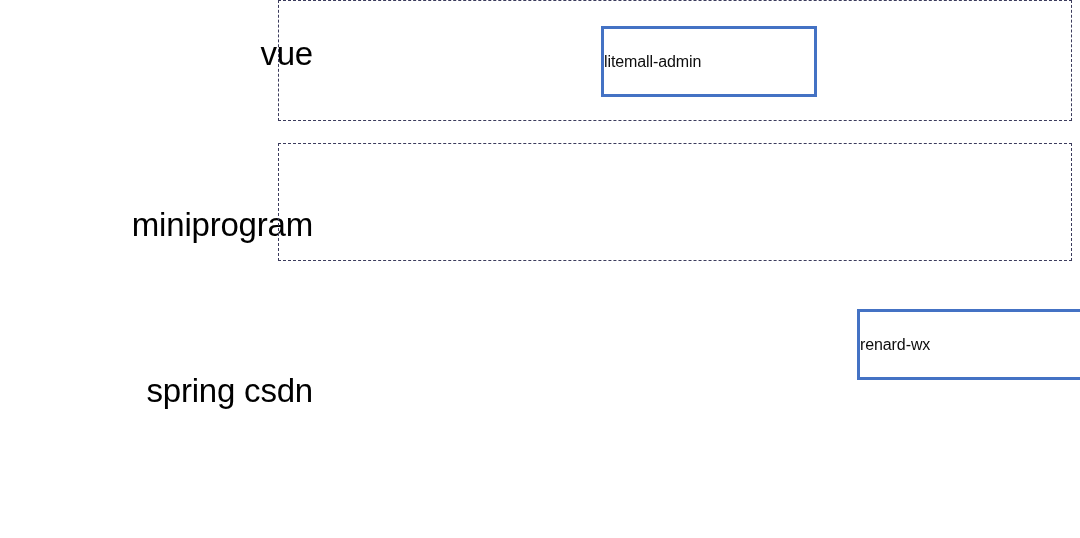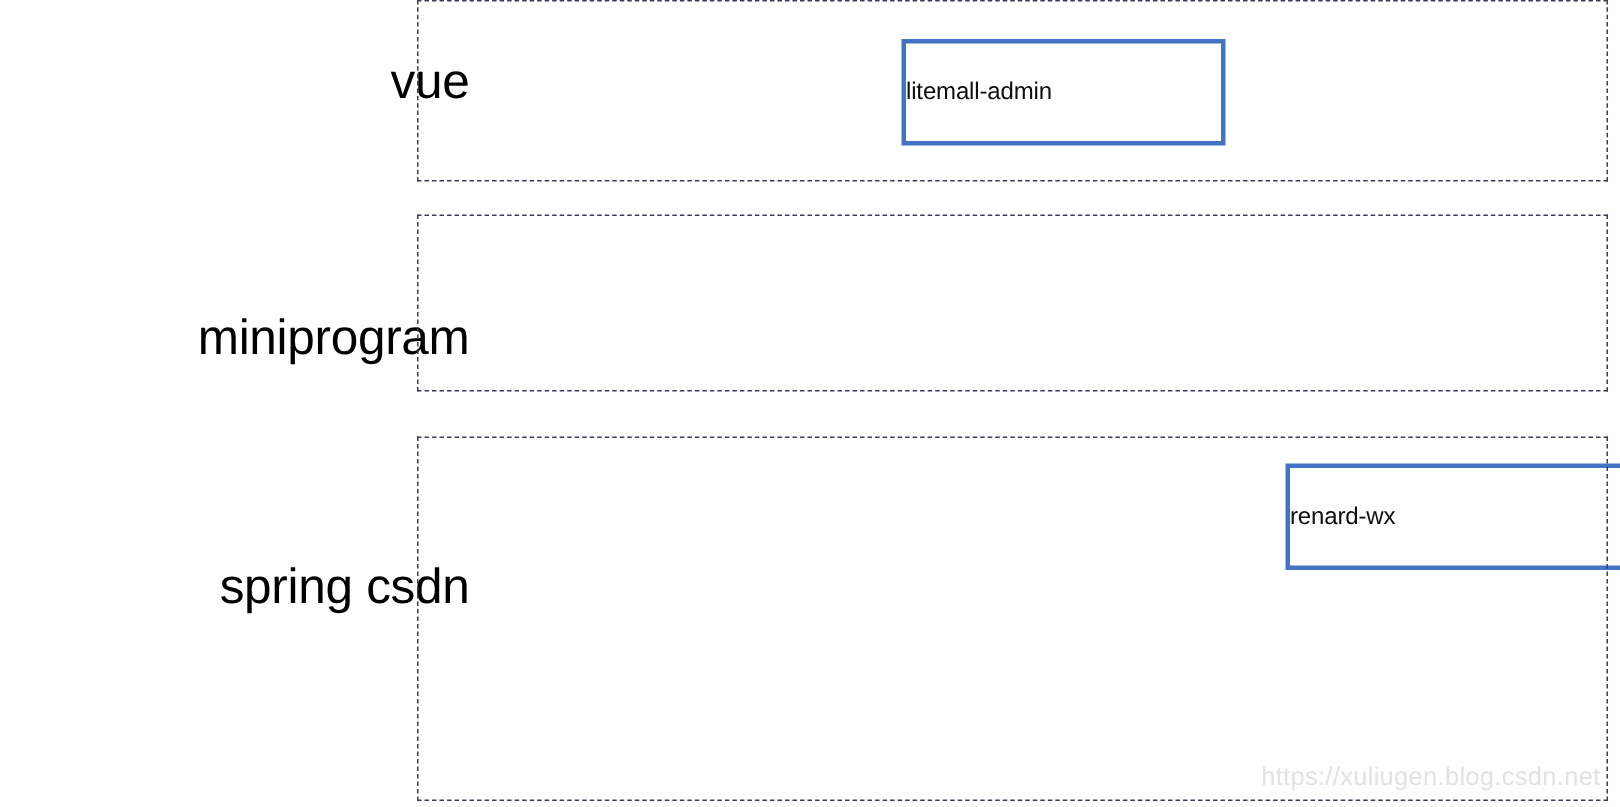--- a/index.html
+++ b/index.html
@@ -106,18 +106,14 @@
   <div class="tier-label mini">miniprogram</div>
 
   <div class="tier-box r2">
     <div class="module solid col-2 row-b">
       <span>renard-wx</span>
     </div>
   </div>
 
   <div class="tier-label springboot">spring csdn</div>
 
-  <div class="tier-box r3">
-
-    <div class="watermark">https://xuliugen.blog.csdn.net</div>
-  </div>
 
 </div>
 
 </body></html>

